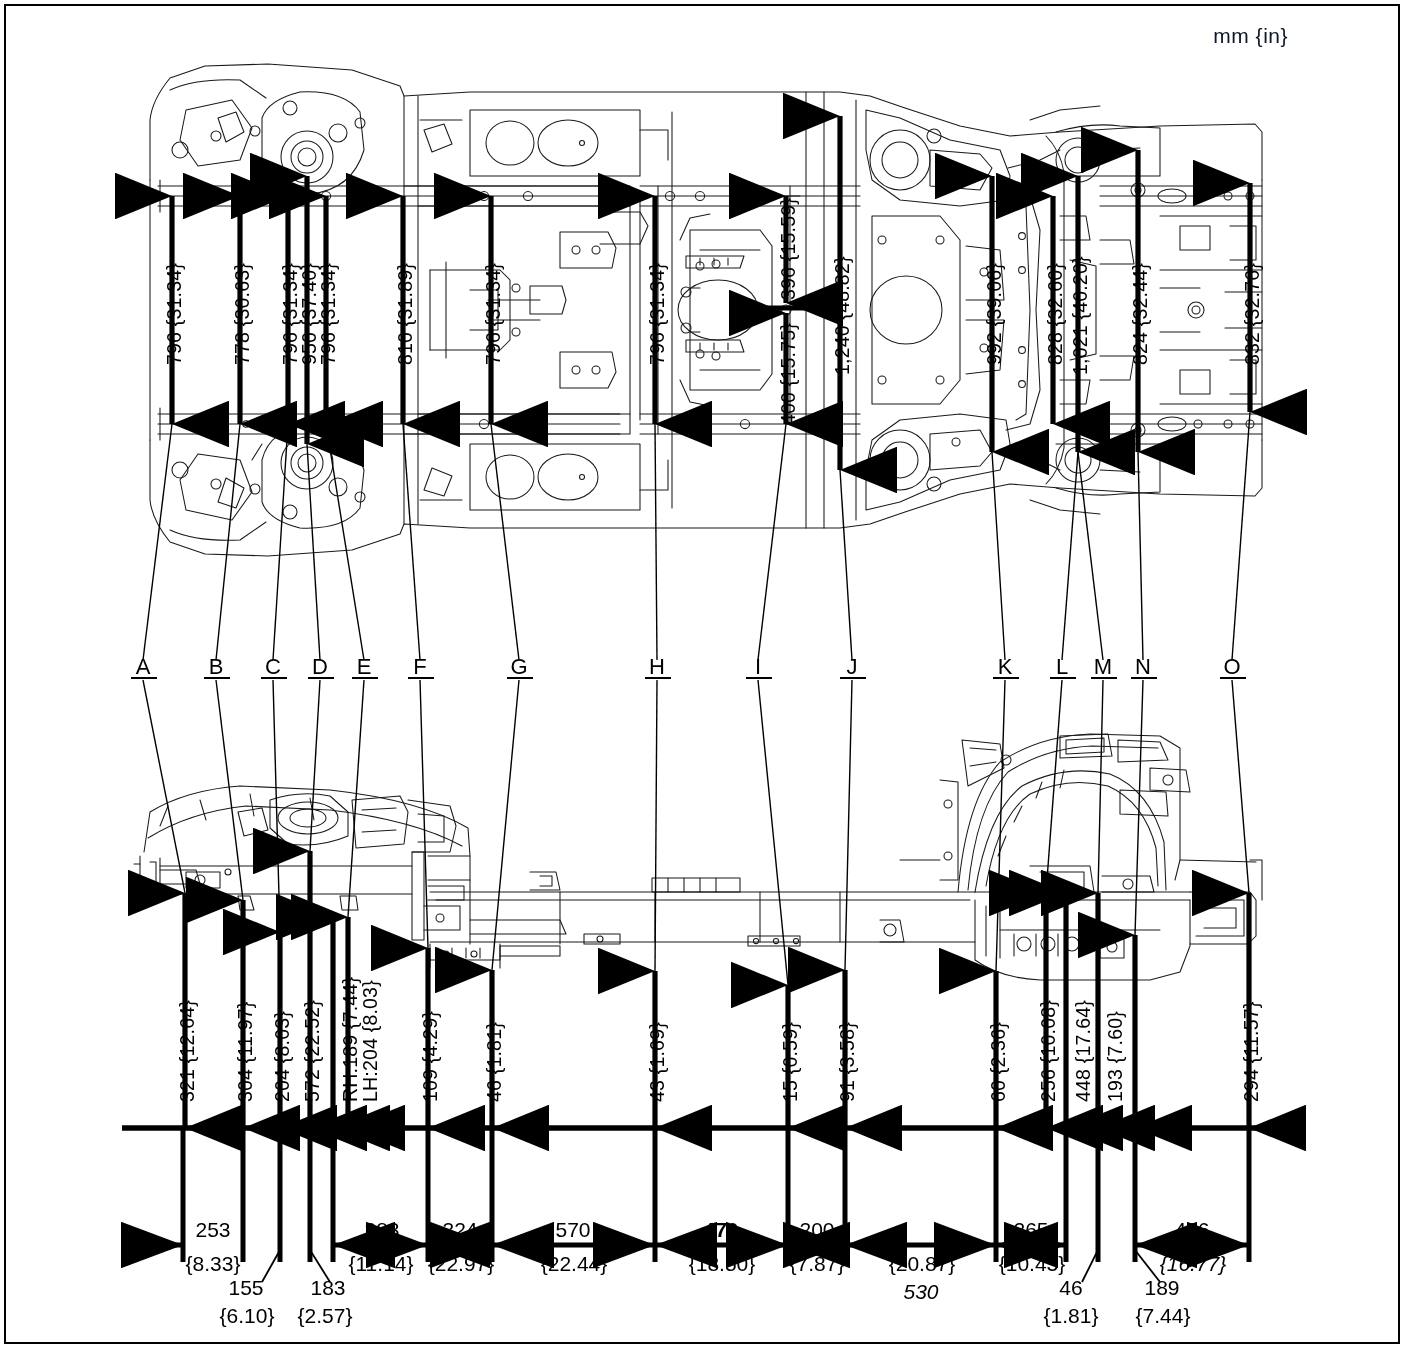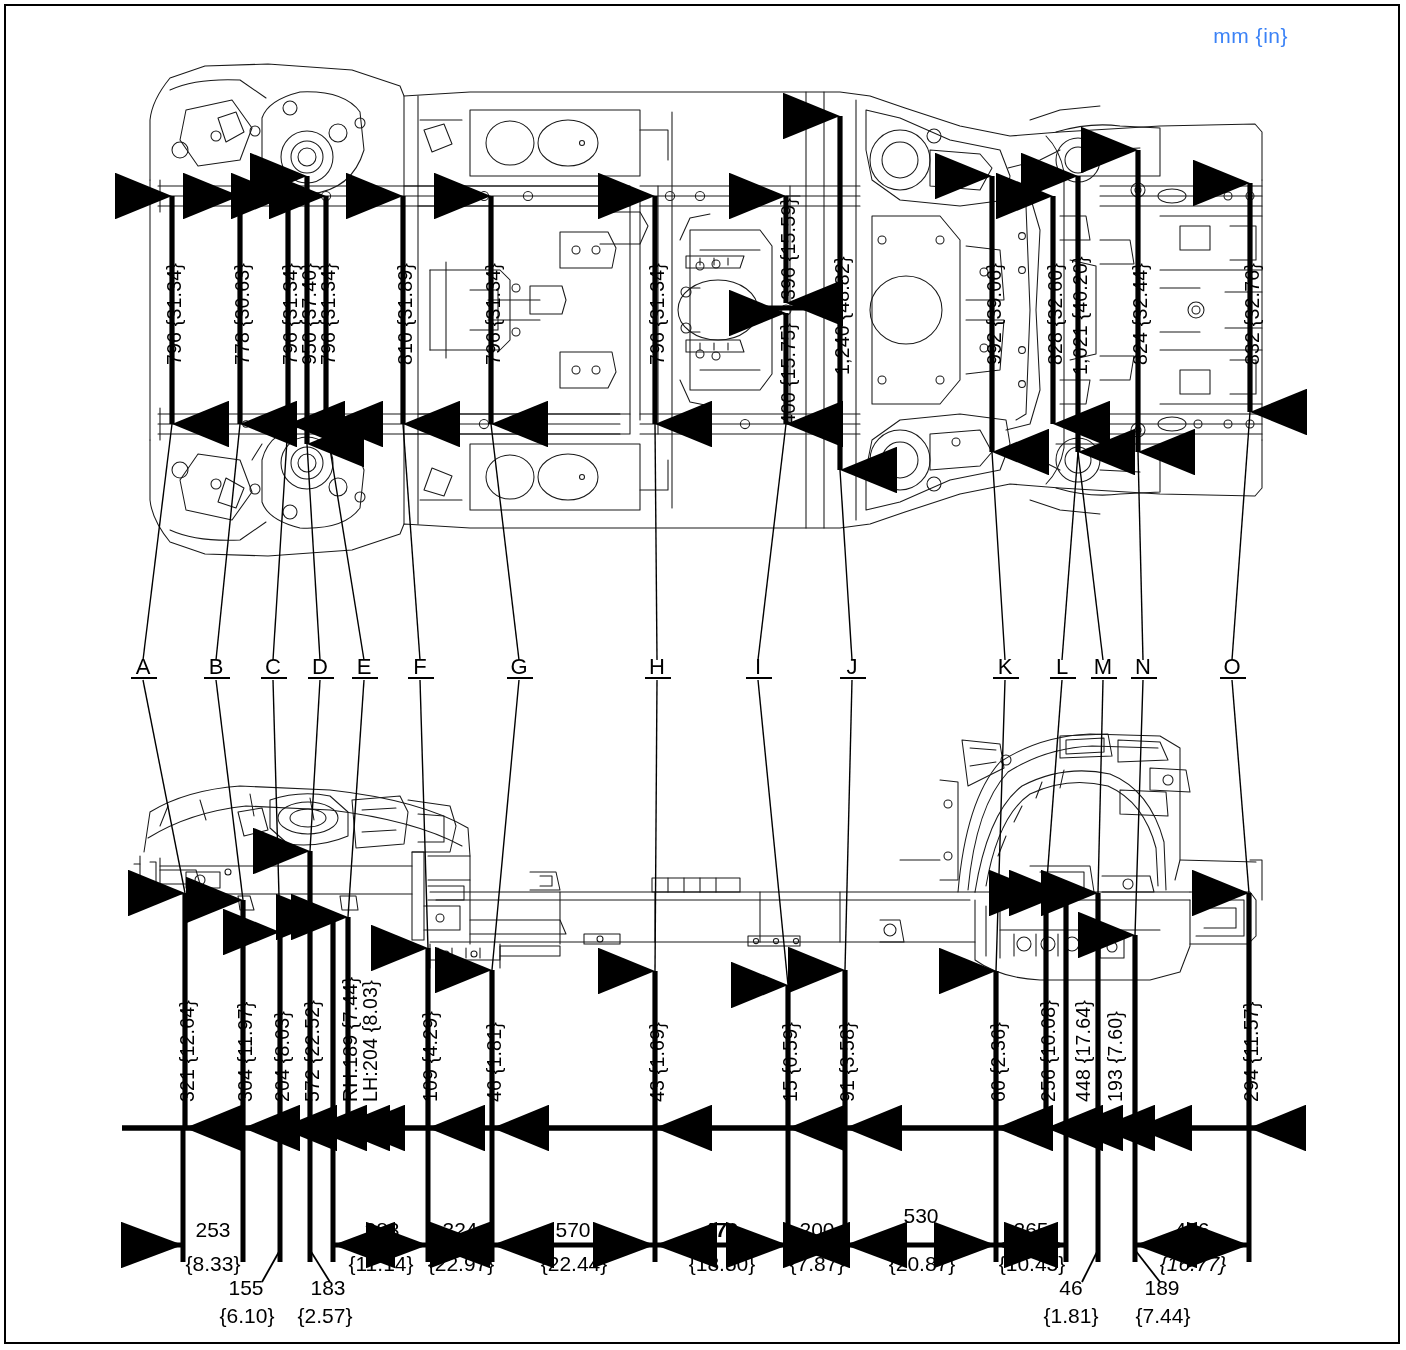--- a/index.html
+++ b/index.html
@@ -16,21 +16,21 @@
     position:absolute;
     left:4px; top:4px;
     width:1396px; height:1340px;
     border:2px solid #000;
     box-sizing:border-box;
   }
   #unit{
     position:absolute;
     right:118px; top:24px;
     font-size:21px;
-    color:#3b82f6;
+    color:#0f172a;
     letter-spacing:0.5px;
     white-space:nowrap;
   }
   .svgwrap{position:absolute;left:0;top:0;width:1406px;height:1350px;}
   .vlabel{
     position:absolute;
     font-size:19.5px;
     color:#000;
     white-space:nowrap;
     transform-origin:0 0;
@@ -590,21 +590,21 @@
 
   <div class="hlabel" style="left:543px; top:1218px; width:60px;">570</div>
   <div class="hlabel" style="left:531px; top:1252px; width:86px;">{22.44}</div>
 
   <div class="hlabel" style="left:691px; top:1218px; width:60px;font-weight:bold;">470</div>
   <div class="hlabel" style="left:679px; top:1252px; width:86px;">{18.50}</div>
 
   <div class="hlabel" style="left:787px; top:1218px; width:60px;">200</div>
   <div class="hlabel" style="left:778px; top:1252px; width:78px;">{7.87}</div>
 
-  <div class="hlabel" style="left:891px; top:1204px; width:60px;">530</div>
+  <div class="hlabel" style="left:891px; top:1280px; width:60px;font-style:italic;">530</div>
   <div class="hlabel" style="left:879px; top:1252px; width:86px;">{20.87}</div>
 
   <div class="hlabel" style="left:1001px; top:1218px; width:60px;">265</div>
   <div class="hlabel" style="left:989px; top:1252px; width:86px;">{10.43}</div>
 
   <div class="hlabel" style="left:1162px; top:1218px; width:60px;">426</div>
   <div class="hlabel" style="left:1150px; top:1252px; width:86px;font-style:italic;">{16.77}</div>
 
   <div class="leadlbl" style="left:218px; top:1276px; width:56px;">155</div>
   <div class="leadlbl" style="left:210px; top:1304px; width:74px;">{6.10}</div>

